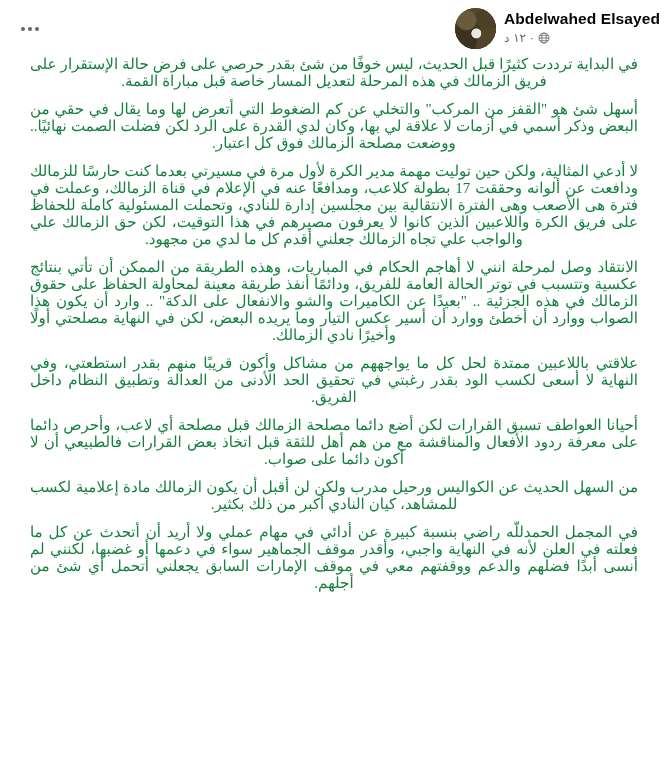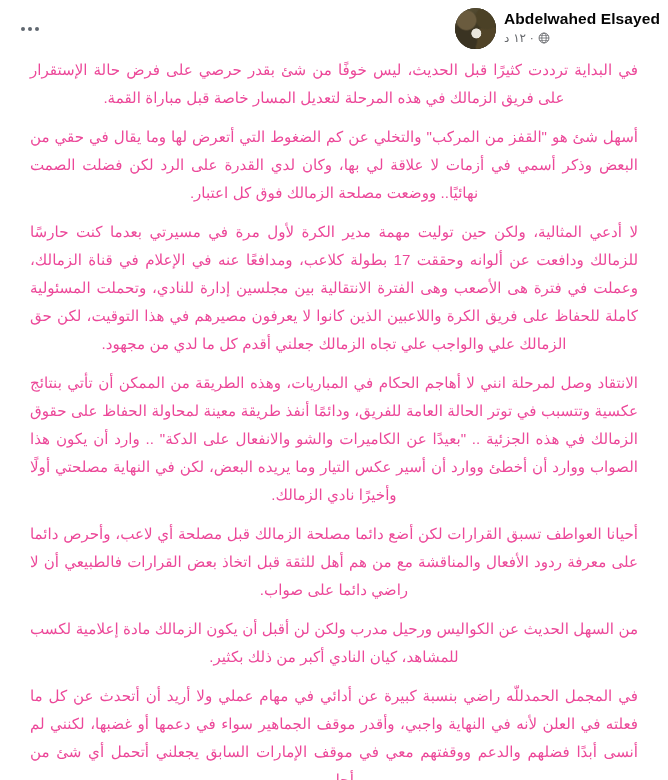--- a/index.html
+++ b/index.html
@@ -140,24 +140,24 @@
   .post-body {
     padding: 0 30px;
     box-sizing: border-box;
     direction: rtl;
     text-align: justify;
     text-align-last: center;
   }
 
   .post-body p {
     margin: 0 0 11px 0;
-    font-family: Liberation Sans, sans-serif;
+    font-family: Liberation Serif, serif;
     font-size: 15.1px;
-    line-height: 28px;
-    color: #ec4899;
+    line-height: 17px;
+    color: #15803d;
     direction: rtl;
     unicode-bidi: plaintext;
     text-align: justify;
     text-align-last: center;
     word-spacing: 0.2px;
   }
   .post-body p:last-child {
     margin-bottom: 0;
   }
 </style>
@@ -199,18 +199,19 @@
       </div>
 
     </div>
   </div>
 
   <div class="post-body" id="post-body">
       <p>في البداية ترددت كثيرًا قبل الحديث، ليس خوفًا من شئ بقدر حرصي على فرض حالة الإستقرار على فريق الزمالك في هذه المرحلة لتعديل المسار خاصة قبل مباراة القمة.</p>
       <p>أسهل شئ هو "القفز من المركب" والتخلي عن كم الضغوط التي أتعرض لها وما يقال في حقي من البعض وذكر أسمي في أزمات لا علاقة لي بها، وكان لدي القدرة على الرد لكن فضلت الصمت نهائيًا.. ووضعت مصلحة الزمالك فوق كل اعتبار.</p>
       <p>لا أدعي المثالية، ولكن حين توليت مهمة مدير الكرة لأول مرة في مسيرتي بعدما كنت حارسًا للزمالك ودافعت عن ألوانه وحققت 17 بطولة كلاعب، ومدافعًا عنه في الإعلام في قناة الزمالك، وعملت في فترة هى الأصعب وهى الفترة الانتقالية بين مجلسين إدارة للنادي، وتحملت المسئولية كاملة للحفاظ على فريق الكرة واللاعبين الذين كانوا لا يعرفون مصيرهم في هذا التوقيت، لكن حق الزمالك علي والواجب علي تجاه الزمالك جعلني أقدم كل ما لدي من مجهود.</p>
       <p>الانتقاد وصل لمرحلة انني لا أهاجم الحكام في المباريات، وهذه الطريقة من الممكن أن تأتي بنتائج عكسية وتتسبب في توتر الحالة العامة للفريق، ودائمًا أنفذ طريقة معينة لمحاولة الحفاظ على حقوق الزمالك في هذه الجزئية .. "بعيدًا عن الكاميرات والشو والانفعال على الدكة" .. وارد أن يكون هذا الصواب ووارد أن أخطئ ووارد أن أسير عكس التيار وما يريده البعض، لكن في النهاية مصلحتي أولًا وأخيرًا نادي الزمالك.</p>
-      <p>أحيانا العواطف تسبق القرارات لكن أضع دائما مصلحة الزمالك قبل مصلحة أي لاعب، وأحرص دائما على معرفة ردود الأفعال والمناقشة مع من هم أهل للثقة قبل اتخاذ بعض القرارات فالطبيعي أن لا راضي دائما على صواب.</p>
+      <p>علاقتي باللاعبين ممتدة لحل كل ما يواجههم من مشاكل وأكون قريبًا منهم بقدر استطعتي، وفي النهاية لا أسعى لكسب الود بقدر رغبتي في تحقيق الحد الأدنى من العدالة وتطبيق النظام داخل الفريق.</p>
+      <p>أحيانا العواطف تسبق القرارات لكن أضع دائما مصلحة الزمالك قبل مصلحة أي لاعب، وأحرص دائما على معرفة ردود الأفعال والمناقشة مع من هم أهل للثقة قبل اتخاذ بعض القرارات فالطبيعي أن لا أكون دائما على صواب.</p>
       <p>من السهل الحديث عن الكواليس ورحيل مدرب ولكن لن أقبل أن يكون الزمالك مادة إعلامية لكسب للمشاهد، كيان النادي أكبر من ذلك بكثير.</p>
       <p>في المجمل الحمدللّه راضي بنسبة كبيرة عن أدائي في مهام عملي ولا أريد أن أتحدث عن كل ما فعلته في العلن لأنه في النهاية واجبي، وأقدر موقف الجماهير سواء في دعمها أو غضبها، لكنني لم أنسى أبدًا فضلهم والدعم ووقفتهم معي في موقف الإمارات السابق يجعلني أتحمل أي شئ من أجلهم.</p>
     </div>
 
 </div>
 
 </body></html>

